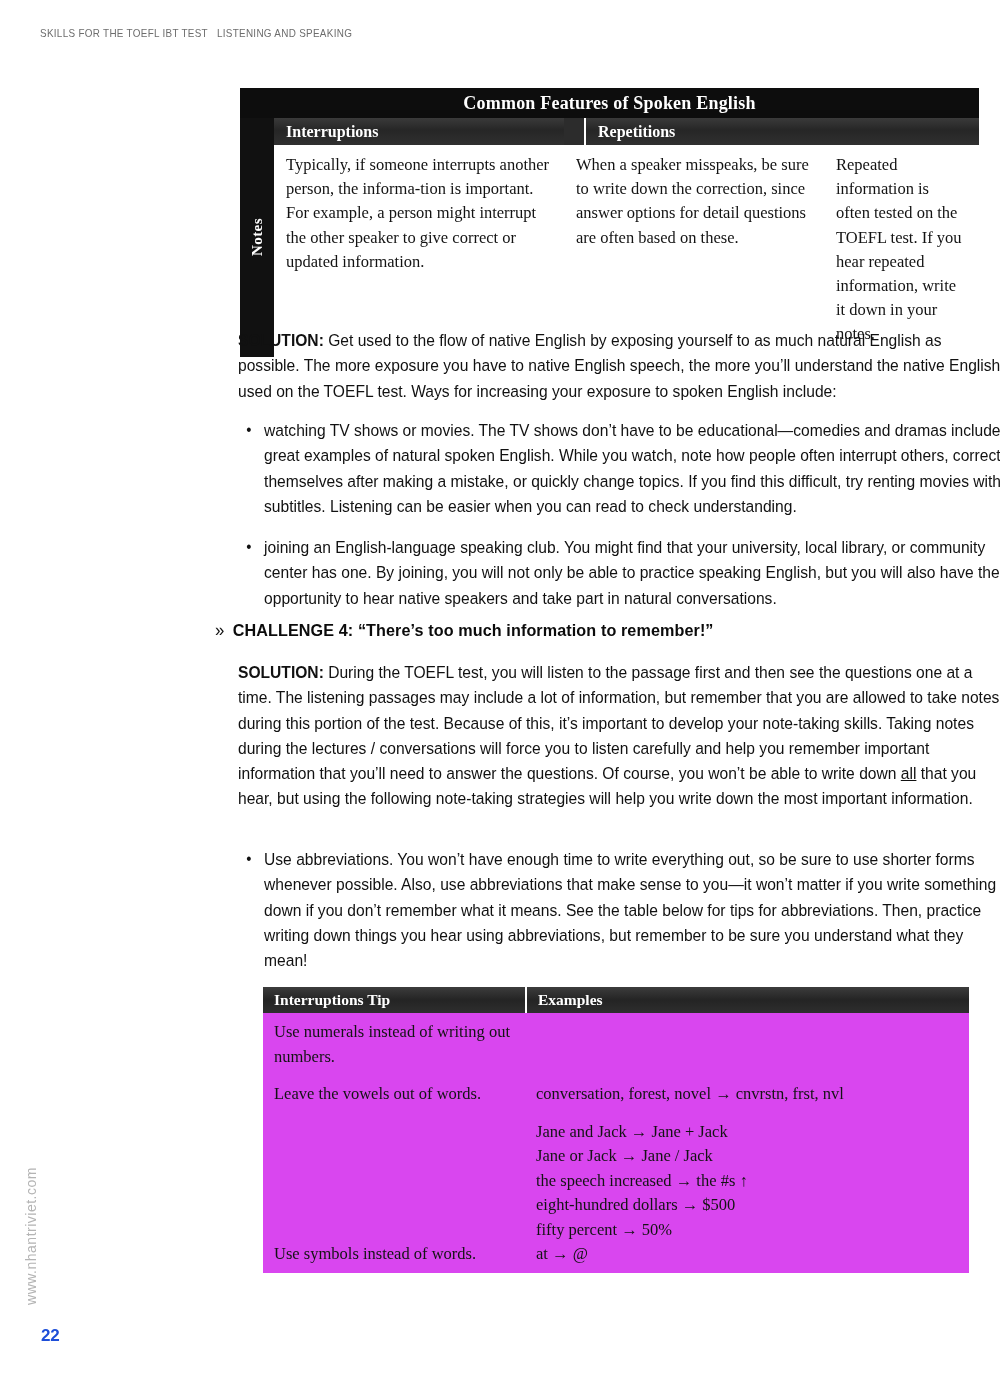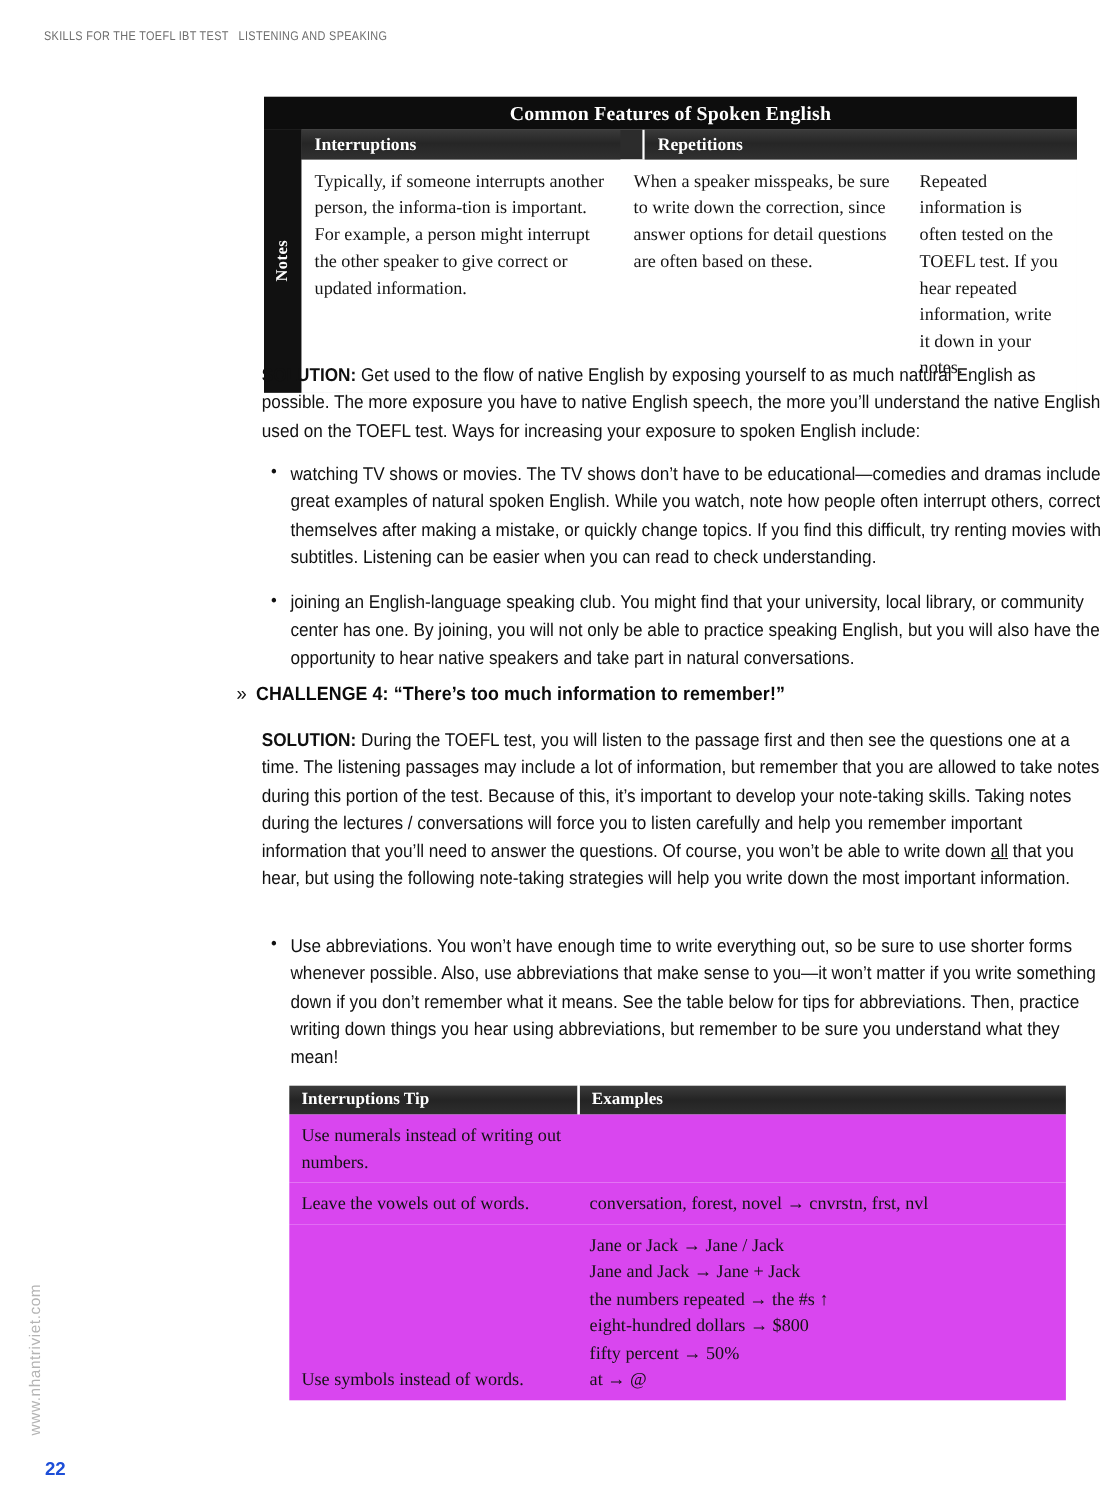--- a/index.html
+++ b/index.html
@@ -308,24 +308,24 @@
   <div class="abbr-row">
     <div class="abbr-cell abbr-c1">Leave the vowels out of words.</div>
     <div class="abbr-cell abbr-c2">
       <div class="ex-line">conversation, forest, novel → cnvrstn, frst, nvl</div>
     </div>
   </div>
 
   <div class="abbr-row">
     <div class="abbr-cell abbr-c1">Use symbols instead of words.</div>
     <div class="abbr-cell abbr-c2">
+      <div class="ex-line">Jane and Jack → Jane + Jack</div>
       <div class="ex-line">Jane or Jack → Jane / Jack</div>
-      <div class="ex-line">Jane and Jack → Jane + Jack</div>
-      <div class="ex-line">the numbers repeated → the #s ↑</div>
-      <div class="ex-line">eight-hundred dollars → $800</div>
+      <div class="ex-line">the speech increased → the #s ↑</div>
+      <div class="ex-line">eight-hundred dollars → $500</div>
       <div class="ex-line">fifty percent → 50%</div>
       <div class="ex-line">at → @</div>
     </div>
   </div>
 </div>
 
 <div class="watermark">www.nhantriviet.com</div>
 <div class="page-number">22</div>
 
 </body></html>

